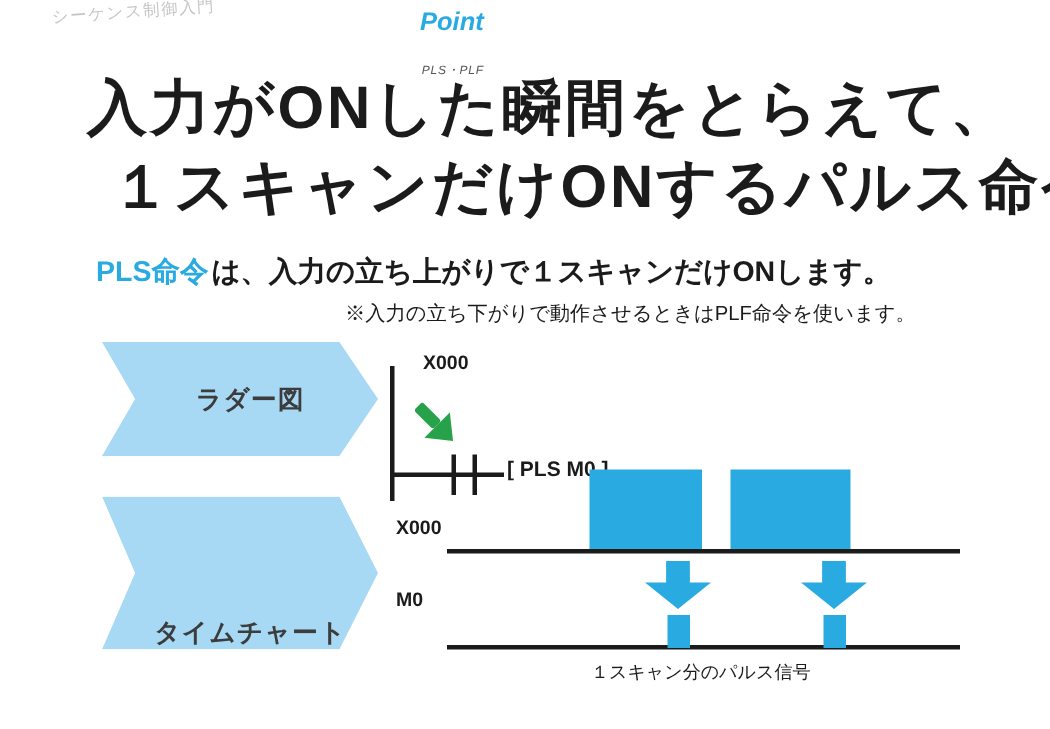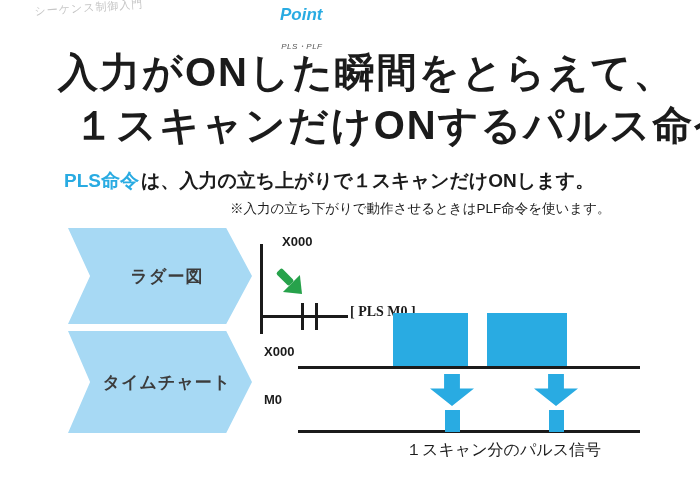--- a/index.html
+++ b/index.html
@@ -22,54 +22,54 @@
 
   .heading{left:58px; top:46px; font-size:40px; font-weight:bold; color:var(--ink);
            line-height:1.32; letter-spacing:2px; white-space:nowrap;}
   .h-line2{margin-left:16px;}
 
   .lead{left:64px; top:168px; font-size:19px; font-weight:bold; color:var(--ink); white-space:nowrap;}
   .lead-em{color:var(--accent); margin-right:2px;}
 
   .note{left:230px; top:200px; font-size:13.5px; color:var(--ink); white-space:nowrap;text-align:right;}
 
-  .banner{width:184px; height:96px; background:var(--banner);
+  .banner{width:184px; height:76px; background:var(--banner);
           clip-path:polygon(0 0, 86% 0, 100% 50%, 86% 100%, 0 100%, 12% 50%);
           display:flex; align-items:center; justify-content:center;
           font-size:17px; color:#3c3c3c; font-weight:bold; letter-spacing:1px;
           padding-left:14px;}
   .banner-ladder{left:68px; top:228px;}
-  .banner-time{left:68px; top:331px; height:102px;}
+  .banner-time{left:68px; top:331px; height:102px;align-items:flex-end;}
 
   .blk{background:var(--ink);}
   .bus{left:260px; top:244px; width:3px; height:90px;}
   .rung{left:260px; top:315px; width:172px; height:3px;}
   .tick1{left:301px; top:303px; width:3px; height:27px;}
   .tick2{left:315px; top:303px; width:3px; height:27px;}
   .contact-label{left:282px; top:234px; font-size:13px; font-weight:bold; color:var(--ink);}
   .edge-arrow{left:270px; top:262px;}
-  .instr{left:348px; top:304px; font-size:14px; font-weight:bold; color:var(--ink);
-         font-family:Liberation Serif, serif; white-space:nowrap; background:#fff; padding:0 2px;}
+  .instr{left:336px; top:304px; font-size:14px; font-weight:bold; color:var(--ink);
+         font-family:Liberation Sans, sans-serif; white-space:nowrap; background:#fff; padding:0 2px;}
 
   .tc-label{font-size:13px; font-weight:bold; color:var(--ink);}
   .tc-x{left:264px; top:344px;}
   .tc-m{left:264px; top:392px;}
   .tc-base1{left:298px; top:366px; width:342px; height:3px;}
   .tc-base2{left:298px; top:430px; width:342px; height:3px;}
   .pulse{background:var(--accent);}
   .pulse-a{left:393px; top:313px; width:75px; height:53px;}
   .pulse-b{left:487px; top:313px; width:80px; height:53px;}
   .down-arrow{width:44px; height:32px; background:var(--accent);
               clip-path:polygon(32% 0, 68% 0, 68% 45%, 100% 45%, 50% 100%, 0 45%, 32% 45%);}
   .arrow-a{left:430px; top:374px;}
   .arrow-b{left:534px; top:374px;}
   .npulse{background:var(--accent); width:15px; height:22px;}
   .npulse-a{left:445px; top:410px;}
   .npulse-b{left:549px; top:410px;}
-  .caption{left:406px; top:440px; font-size:16px; color:var(--ink); white-space:nowrap;}
+  .caption{left:394px; top:440px; font-size:12px; color:var(--ink); white-space:nowrap;}
 </style>
 </head>
 <body>
 
 <div class="page">
 
   <div class="abs watermark">シーケンス制御入門</div>
 
   <div class="abs badge">
     <div class="badge-label">Point</div>

